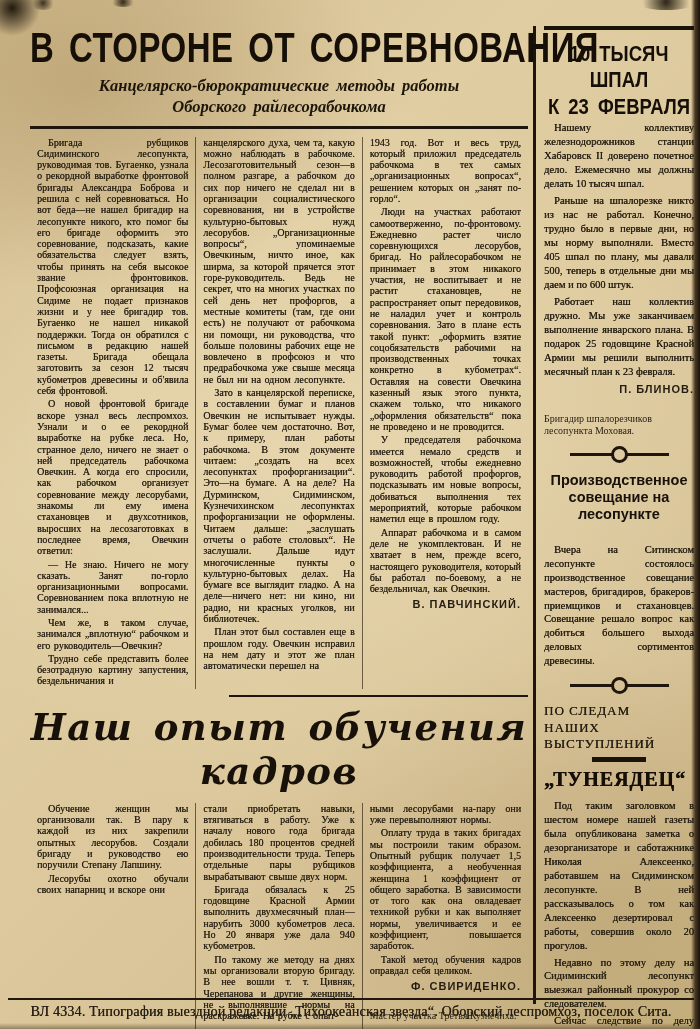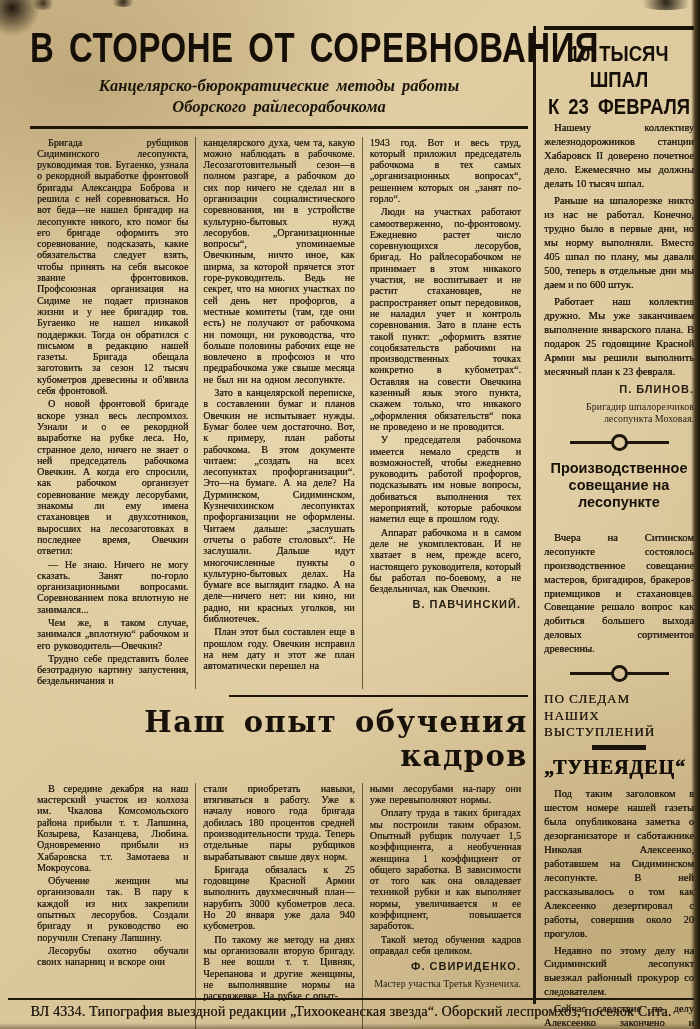--- a/index.html
+++ b/index.html
@@ -47,25 +47,25 @@
   .col{flex:1 1 0;padding:0 7px;}
   .col+.col{border-left:1px solid rgba(40,30,14,.65);}
   .cols-art1{min-height:500px;}
   .cols-art2{min-height:248px;}
   .col p{margin:0 0 2px 0;font-size:10px;line-height:1.13;text-align:justify;
     text-indent:11px;word-spacing:1px;
     text-shadow:.25px 0 0 rgba(36,29,18,.8);}
   .col.cont p:first-of-type{text-indent:0;}
   .sig-line{font-family:"Liberation Sans","DejaVu Sans",sans-serif;
     font-weight:bold;font-size:11px;text-align:right;letter-spacing:1px;margin-top:4px;}
-  .sig-role{font-size:10px;text-align:right;margin-top:6px;line-height:1.2;}
+  .sig-role{font-size:10px;text-align:left;margin-top:18px;line-height:1.2;}
   .art-divider{height:2px;background:#1e160c;margin:6px 0 4px 40%;}
   .art2-headline{
-    font-weight:bold;font-size:29px;letter-spacing:1.5px;word-spacing:6px;
-    text-align:right;margin:8px 0 10px 0;color:#17110a;
+    font-style:italic;font-weight:bold;font-size:37px;letter-spacing:1.5px;word-spacing:6px;
+    text-align:center;margin:8px 0 10px 0;color:#17110a;
     font-family:"DejaVu Serif","Liberation Serif",serif;
   }
 
   
   .sidebar{position:absolute;left:544px;top:26px;width:150px;}
   .side-topbar{height:4px;background:#1a130a;margin-bottom:10px;}
   .side-h1{
     font-family:"Liberation Sans","DejaVu Sans",sans-serif;font-weight:bold;
     font-size:18.5px;line-height:1.25;text-align:center;word-spacing:4px;color:#150f07;
     transform:scaleY(1.15);transform-origin:50% 0;margin-bottom:12px;
@@ -141,21 +141,20 @@
       </div>
     </div>
 
     <div class="art-divider"></div>
 
     <div class="art2-headline">Наш опыт обучения кадров</div>
 
     <div class="cols cols-art2">
       <div class="col">
 
-      <p>В середине декабря на наш мастерский участок из колхоза им. Чкалова Комсомольского района прибыли т. т. Лапшина, Козырева, Казанцева, Любина. Одновременно прибыли из Хабаровска т.т. Замотаева и Мокроусова.</p>
           <p>Обучение женщин мы организовали так. В пару к каждой из них закрепили опытных лесорубов. Создали бригаду и руководство ею поручили Степану Лапшину.</p>
           <p>Лесорубы охотно обучали своих напарниц и вскоре они</p>
         </div>
       <div class="col cont">
 
       <p>стали приобретать навыки, втягиваться в работу. Уже к началу нового года бригада добилась 180 процентов средней производительности труда. Теперь отдельные пары рубщиков вырабатывают свыше двух норм.</p>
           <p>Бригада обязалась к 25 годовщине Красной Армии выполнить двухмесячный план—нарубить 3000 кубометров леса. Но 20 января уже дала 940 кубометров.</p>
           <p>По такому же методу на днях мы организовали вторую бригаду. В нее вошли т. т. Цивняк, Черепанова и другие женщины, не выполнявшие нормы на раскряжевке. На рубке с опыт-</p>
         </div>
       <div class="col cont">

